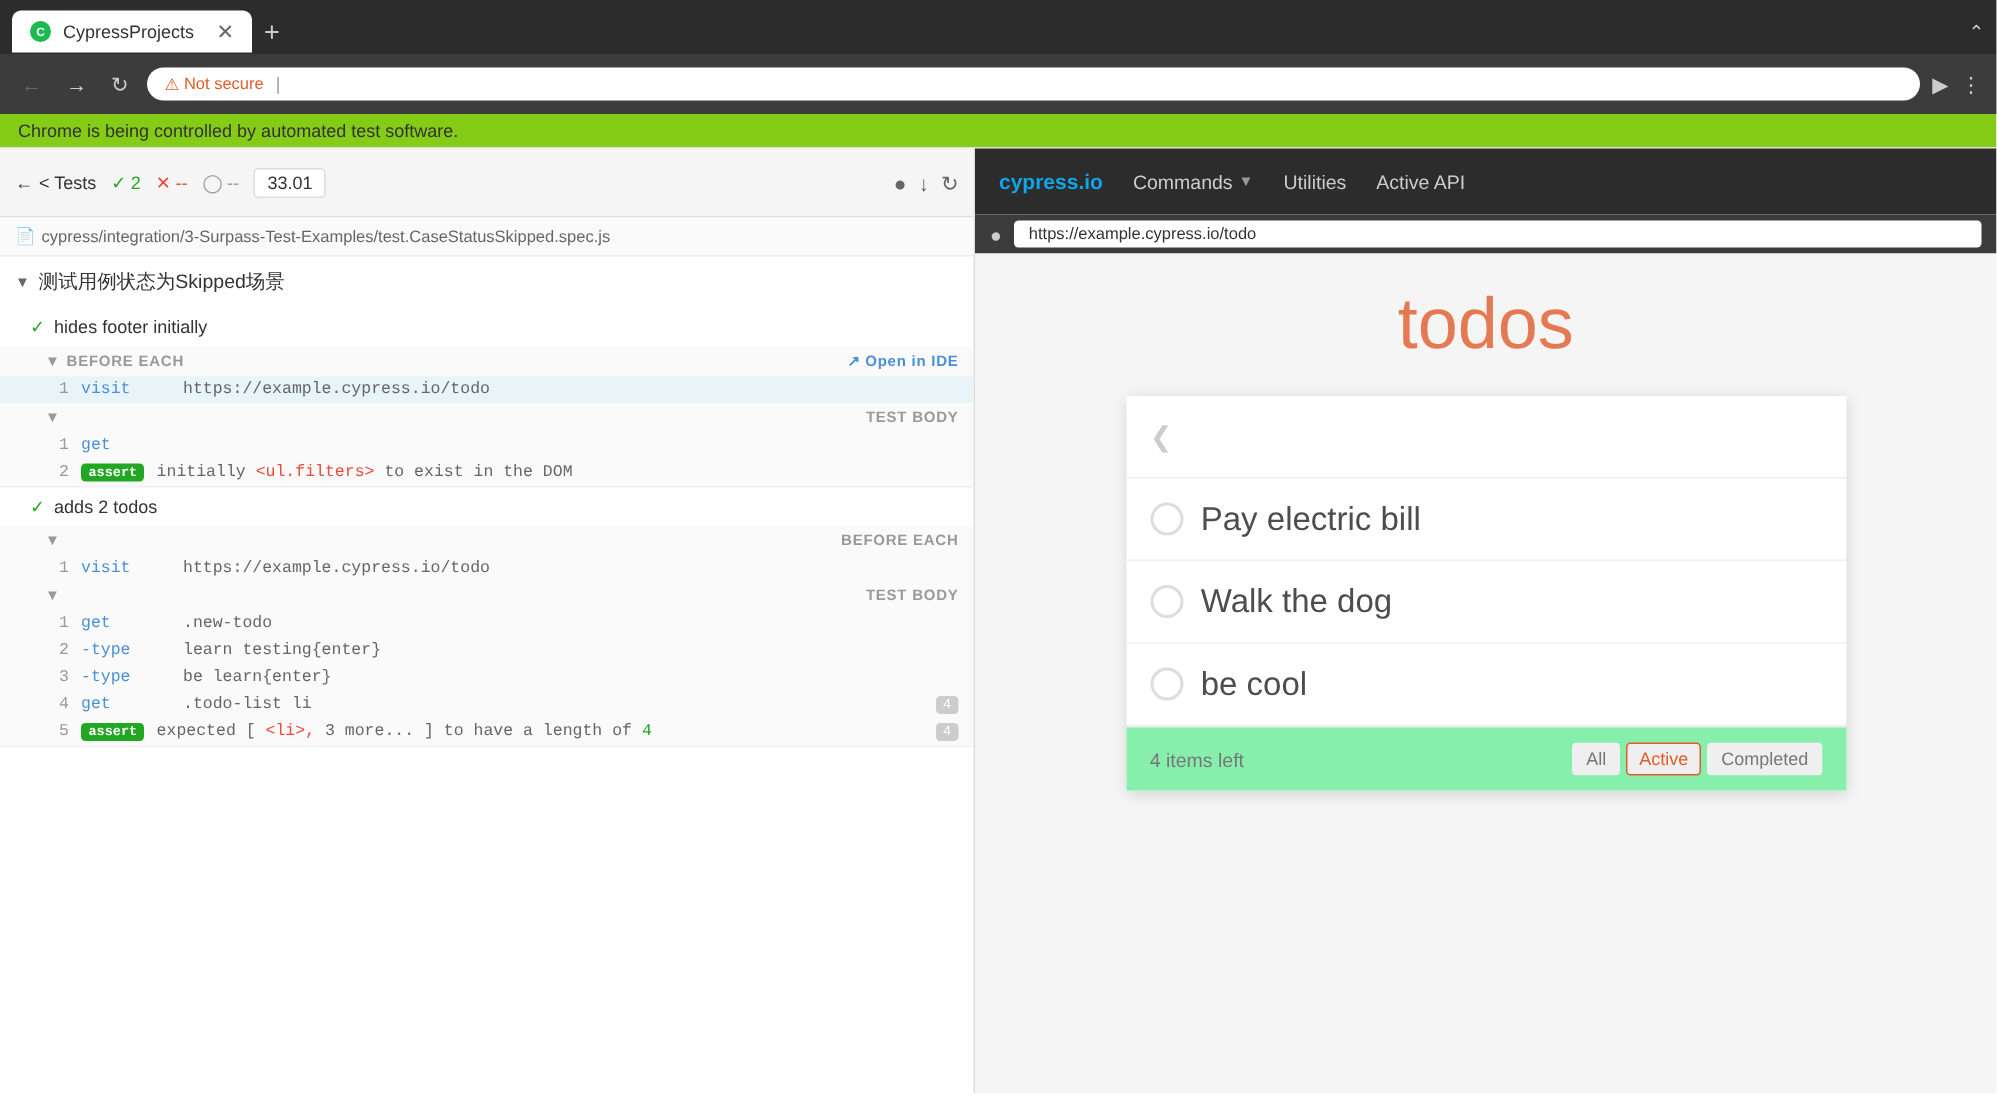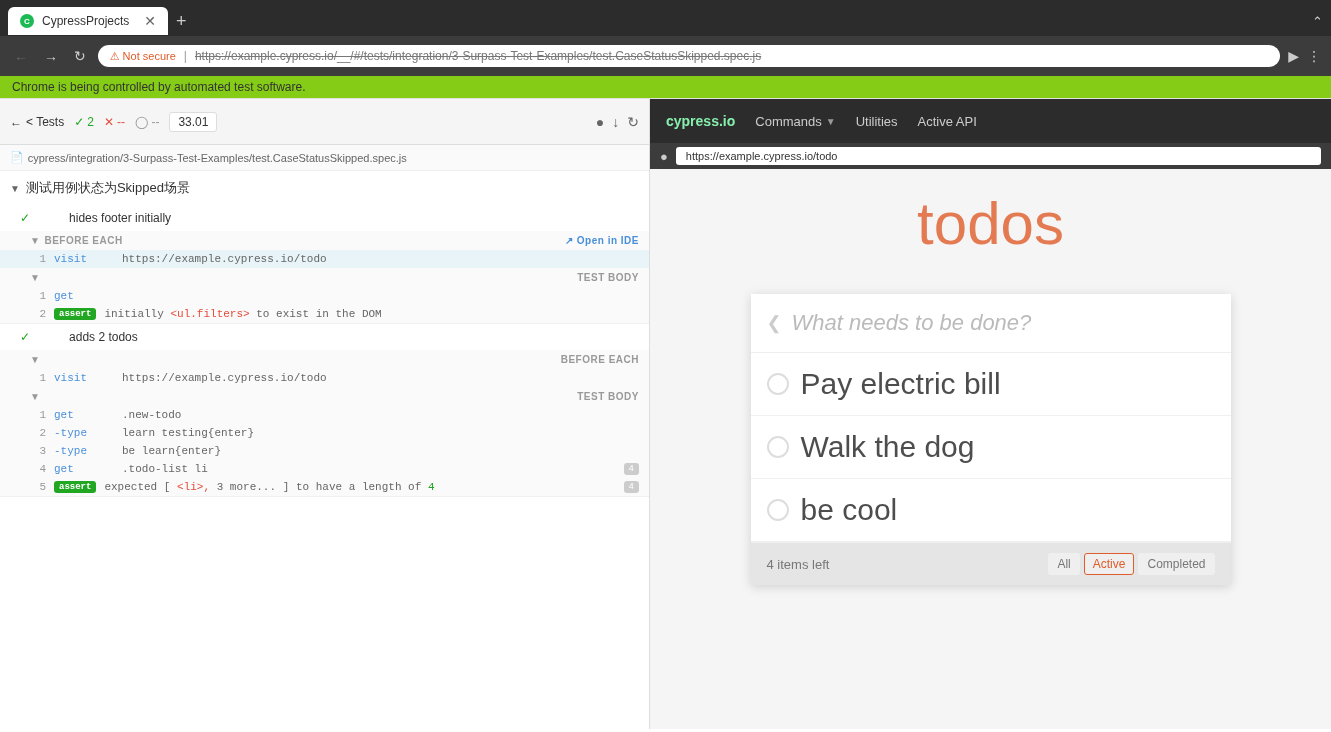--- a/index.html
+++ b/index.html
@@ -41,60 +41,60 @@
     .runner-icons { display: flex; gap: 8px; color: #666; font-size: 14px; }
 
     .file-path { padding: 6px 10px; font-size: 11px; color: #666; background: #fafafa; border-bottom: 1px solid #eee; display: flex; align-items: center; gap: 4px; }
 
     .test-content { overflow-y: auto; flex: 1; }
     .suite-header { padding: 8px 10px; font-size: 13px; color: #333; display: flex; align-items: center; gap: 6px; font-weight: 500; }
     .suite-arrow { color: #666; font-size: 10px; }
 
     .test-item { border-bottom: 1px solid #f0f0f0; }
     .test-header { display: flex; align-items: center; padding: 6px 10px 6px 20px; gap: 6px; color: #22a722; font-size: 12px; }
-    .test-header .test-name { color: #333; margin-left: 33px; }
+    .test-header .test-name { color: #333; }
 
     .command-section { background: #fafafa; }
     .command-section-header { padding: 4px 10px 4px 30px; font-size: 10px; color: #999; font-weight: bold; letter-spacing: 0.5px; display: flex; justify-content: space-between; align-items: center; }
     .open-in-ide { color: #4a90d9; font-size: 10px; display: flex; align-items: center; gap: 3px; cursor: pointer; }
 
     .command-row { display: flex; align-items: center; padding: 3px 10px 3px 30px; font-size: 11px; font-family: 'Courier New', monospace; gap: 8px; }
     .command-row.highlighted { background: #e8f4f8; }
     .cmd-num { color: #999; width: 16px; text-align: right; flex-shrink: 0; }
     .cmd-name { color: #4a90d9; width: 60px; flex-shrink: 0; }
     .cmd-arg { color: #666; flex: 1; }
     .cmd-badge { background: #22a722; color: white; font-size: 9px; padding: 1px 5px; border-radius: 3px; font-weight: bold; }
     .cmd-assert-text { color: #666; }
     .cmd-tag { color: #666; }
     .cmd-tag.highlight { color: #e74c3c; }
     .cmd-tag.green { color: #22a722; }
     .cmd-count-badge { background: #ccc; color: #fff; font-size: 9px; padding: 1px 5px; border-radius: 3px; margin-left: auto; }
 
     
     .right-panel { flex: 1; background: #fff; display: flex; flex-direction: column; }
     .app-nav { background: #2c2c2c; padding: 0 16px; display: flex; align-items: center; height: 44px; gap: 20px; }
-    .app-nav-brand { color: #86efac; font-size: 14px; font-weight: bold; }
+    .app-nav-brand { color: #0ea5e9; font-size: 14px; font-weight: bold; }
     .app-nav-item { color: #ccc; font-size: 13px; cursor: pointer; display: flex; align-items: center; gap: 4px; }
     .app-nav-dropdown { font-size: 10px; color: #999; }
 
     .app-preview-bar { background: #3c3c3c; padding: 4px 10px; display: flex; align-items: center; gap: 8px; }
     .app-url-bar { flex: 1; background: #fff; border-radius: 3px; padding: 3px 10px; font-size: 11px; color: #333; }
     .app-preview-icon { color: #ccc; font-size: 13px; }
 
     .todo-app { flex: 1; background: #f5f5f5; padding: 20px; overflow-y: auto; }
-    .todo-title { text-align: center; font-size: 60px; color: #e05c2a; font-weight: 300; margin-bottom: 36px; opacity: 0.8; }
+    .todo-title { text-align: center; font-size: 48px; color: #e05c2a; font-weight: 300; margin-bottom: 20px; opacity: 0.8; }
     .todo-container { max-width: 480px; margin: 0 auto; background: #fff; box-shadow: 0 2px 10px rgba(0,0,0,0.15); }
     .todo-input-area { padding: 16px; border-bottom: 1px solid #eee; display: flex; align-items: center; gap: 10px; }
     .todo-chevron { color: #ccc; font-size: 18px; }
     .todo-input-placeholder { color: #bbb; font-size: 22px; font-style: italic; font-weight: 300; }
     .todo-list { }
     .todo-item { display: flex; align-items: center; padding: 14px 16px; border-bottom: 1px solid #f0f0f0; gap: 12px; }
     .todo-checkbox { width: 22px; height: 22px; border: 2px solid #ddd; border-radius: 50%; flex-shrink: 0; }
-    .todo-text { font-size: 30px; color: #4d4d4d; font-weight: 300; }
-    .todo-footer { display: flex; align-items: center; padding: 10px 16px; background: #e5e5e5; border-top: 1px solid #eee; font-size: 13px; color: #777; }
+    .todo-text { font-size: 22px; color: #4d4d4d; font-weight: 300; }
+    .todo-footer { display: flex; align-items: center; padding: 10px 16px; background: #86efac; border-top: 1px solid #eee; font-size: 13px; color: #777; }
     .todo-count { flex: 1; }
     .todo-filters { display: flex; gap: 4px; }
     .todo-filter-btn { padding: 3px 8px; border: 1px solid transparent; border-radius: 3px; cursor: pointer; font-size: 12px; color: #777; }
     .todo-filter-btn.active { border-color: #e05c2a; color: #e05c2a; }
     .todo-note { text-align: center; padding: 8px; font-size: 11px; color: #bbb; font-style: italic; background: #f9f9f9; }
   </style>
 </head>
 <body>
 
 <div class="browser-chrome">
@@ -114,21 +114,20 @@
   <div class="address-bar-row">
     <span class="nav-btn disabled">←</span>
     <span class="nav-btn">→</span>
     <span class="nav-btn">↻</span>
     <div class="address-bar">
       <span class="security-warning">
         <span>⚠</span>
         <span>Not secure</span>
       </span>
       <span style="color:#999; margin: 0 2px;">|</span>
-      <span class="url-text">https://example.cypress.io/__/#/tests/integration/3-Surpass-Test-Examples/test.CaseStatusSkipped.spec.js</span>
     </div>
     <div class="address-right">
       <span>▶</span>
       <span>⋮</span>
     </div>
   </div>
 </div>
 
 <div class="warning-bar">
   <span>Chrome is being controlled by automated test software.</span>
@@ -297,21 +296,20 @@
     <div class="app-preview-bar">
       <span class="app-preview-icon">●</span>
       <span class="app-url-bar">https://example.cypress.io/todo</span>
     </div>
 
     <div class="todo-app">
       <div class="todo-title">todos</div>
       <div class="todo-container">
         <div class="todo-input-area">
           <span class="todo-chevron">❮</span>
-          <span class="todo-input-placeholder">What needs to be done?</span>
         </div>
         <div class="todo-list">
           <div class="todo-item">
             <div class="todo-checkbox"></div>
             <span class="todo-text">Pay electric bill</span>
           </div>
           <div class="todo-item">
             <div class="todo-checkbox"></div>
             <span class="todo-text">Walk the dog</span>
           </div>

